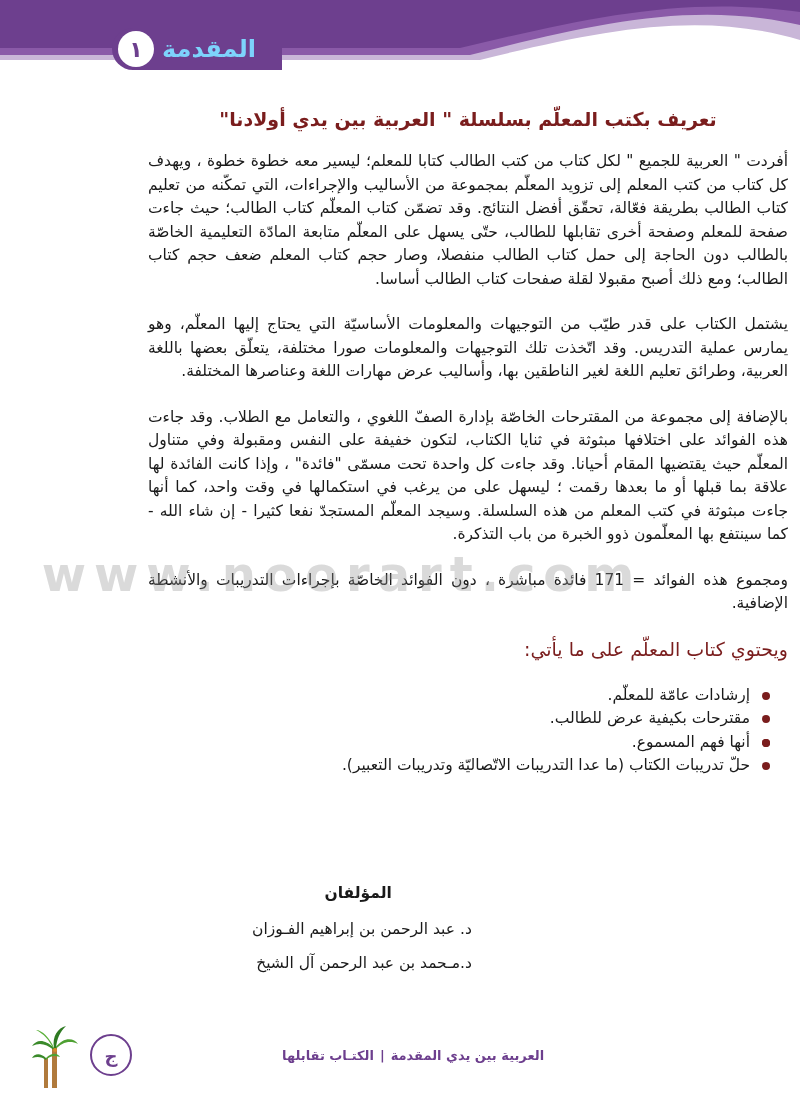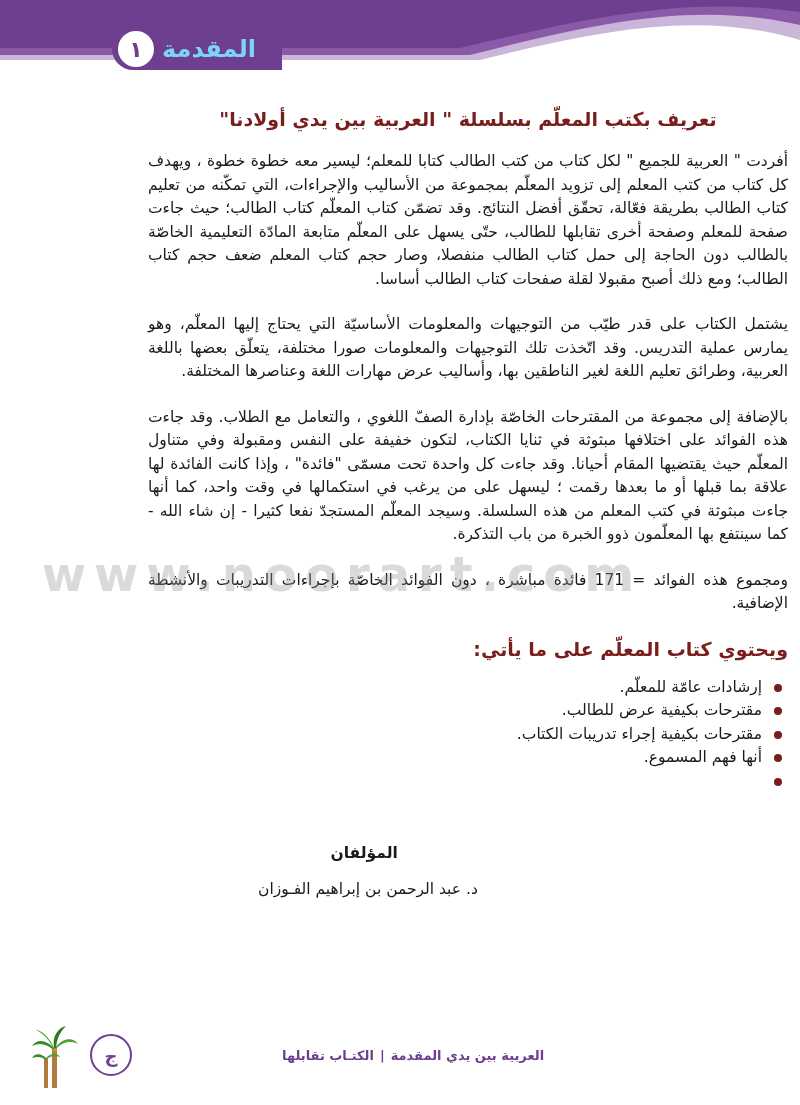--- a/index.html
+++ b/index.html
@@ -6,27 +6,27 @@
   body{width:800px;height:1105px;background:#ffffff;position:relative;overflow:hidden;font-family:"DejaVu Sans",sans-serif;color:#1a1a1a;}
   .top-band{position:absolute;left:0;top:0;width:800px;height:80px;overflow:hidden;}
   .band-bg{position:absolute;left:0;top:0;width:800px;height:80px;}
   .header-tab{position:absolute;right:520px;top:28px;height:42px;width:160px;background:#6d3f8e;border-radius:22px 0 0 22px;display:flex;align-items:center;justify-content:flex-end;direction:rtl;}
   .header-tab-inner{display:flex;align-items:center;gap:8px;direction:rtl;padding-right:14px;}
   .header-title{color:#7dd3fc;font-weight:bold;font-size:24px;font-family:"DejaVu Sans",sans-serif;}
   .header-num{width:36px;height:36px;border-radius:50%;background:#fff;color:#6d3f8e;font-weight:bold;font-size:22px;display:flex;align-items:center;justify-content:center;margin-left:6px;}
   .content{position:absolute;left:148px;right:12px;top:108px;direction:rtl;text-align:justify;}
   h1.main-title{font-size:19px;color:#7a1d1d;font-weight:bold;text-align:center;margin:0 0 20px 0;}
   p.para{font-size:15.5px;line-height:23.5px;margin:0 0 22px 0;}
-  h2.sub-title{font-size:19px;color:#7a1d1d;font-weight:bold;margin:8px 0 16px 0;text-align:right;}
-  ul.items{list-style:none;margin:0;padding:0;}
+  h2.sub-title{font-size:19px;color:#7a1d1d;font-weight:normal;margin:8px 0 24px 0;text-align:right;}
+  ul.items{list-style:none;margin:12px;padding:0;}
   ul.items li{position:relative;font-size:15.5px;line-height:23.5px;padding-right:26px;}
   .bullet{position:absolute;right:6px;top:8px;width:8px;height:8px;border-radius:50%;background:#7a1d1d;}
-  .authors{position:absolute;left:248px;top:844px;direction:rtl;}
+  .authors{position:absolute;left:248px;top:884px;direction:rtl;}
   .authors-label{font-weight:bold;font-size:15.5px;margin:0 0 18px 0;text-align:right;padding-right:80px;}
-  .author{font-size:15.5px;margin:0 0 16px 10px;text-align:right;}
+  .author{font-size:15.5px;margin:0 0 16px 4px;text-align:right;}
   .watermark{position:absolute;left:0;top:546px;width:684px;text-align:center;font-size:48px;letter-spacing:8px;color:rgba(150,150,150,0.35);font-family:"DejaVu Sans",sans-serif;font-weight:bold;}
   .footer{position:absolute;left:30px;top:1020px;height:70px;display:flex;align-items:center;gap:10px;}
   .palm{width:50px;height:70px;}
   .page-badge{width:38px;height:38px;border-radius:50%;border:2px solid #6d3f8e;color:#6d3f8e;font-weight:bold;font-size:18px;display:flex;align-items:center;justify-content:center;}
   .footer-text{direction:rtl;font-size:13px;color:#6d3f8e;font-weight:bold;display:flex;gap:6px;align-items:center;margin-left:140px;}
   .footer-sep{color:#6d3f8e;}
 </style>
 </head>
 <body>
 
@@ -47,31 +47,32 @@
 <div class="content">
   <h1 class="main-title">تعريف بكتب المعلّم بسلسلة " العربية بين يدي أولادنا"</h1>
   <p class="para">أفردت " العربية للجميع " لكل كتاب من كتب الطالب كتابا للمعلم؛ ليسير معه خطوة خطوة ، ويهدف كل كتاب من كتب المعلم إلى تزويد المعلّم بمجموعة من الأساليب والإجراءات، التي تمكّنه من تعليم كتاب الطالب بطريقة فعّالة، تحقّق أفضل النتائج. وقد تضمّن كتاب المعلّم كتاب الطالب؛ حيث جاءت صفحة للمعلم وصفحة أخرى تقابلها للطالب، حتّى يسهل على المعلّم متابعة المادّة التعليمية الخاصّة بالطالب دون الحاجة إلى حمل كتاب الطالب منفصلا، وصار حجم كتاب المعلم ضعف حجم كتاب الطالب؛ ومع ذلك أصبح مقبولا لقلة صفحات كتاب الطالب أساسا.</p>
   <p class="para">يشتمل الكتاب على قدر طيّب من التوجيهات والمعلومات الأساسيّة التي يحتاج إليها المعلّم، وهو يمارس عملية التدريس. وقد اتّخذت تلك التوجيهات والمعلومات صورا مختلفة، يتعلّق بعضها باللغة العربية، وطرائق تعليم اللغة لغير الناطقين بها، وأساليب عرض مهارات اللغة وعناصرها المختلفة.</p>
   <p class="para">بالإضافة إلى مجموعة من المقترحات الخاصّة بإدارة الصفّ اللغوي ، والتعامل مع الطلاب. وقد جاءت هذه الفوائد على اختلافها مبثوثة في ثنايا الكتاب، لتكون خفيفة على النفس ومقبولة وفي متناول المعلّم حيث يقتضيها المقام أحيانا. وقد جاءت كل واحدة تحت مسمّى "فائدة" ، وإذا كانت الفائدة لها علاقة بما قبلها أو ما بعدها رقمت ؛ ليسهل على من يرغب في استكمالها في وقت واحد، كما أنها جاءت مبثوثة في كتب المعلم من هذه السلسلة. وسيجد المعلّم المستجدّ نفعا كثيرا - إن شاء الله - كما سينتفع بها المعلّمون ذوو الخبرة من باب التذكرة.</p>
   <p class="para">ومجموع هذه الفوائد = 171 فائدة مباشرة ، دون الفوائد الخاصّة بإجراءات التدريبات والأنشطة الإضافية.</p>
   <h2 class="sub-title">ويحتوي كتاب المعلّم على ما يأتي:</h2>
   <ul class="items">
     <li><span class="bullet"></span><span>إرشادات عامّة للمعلّم.</span></li>
     <li><span class="bullet"></span><span>مقترحات بكيفية عرض للطالب.</span></li>
-    <li><span class="bullet"></span><span>مقترحات بكيفية إجراء تدريبات الكتاب.</span></li>
+    <li><span class="bullet"></span></li>
     <li><span class="bullet"></span><span>أنها فهم المسموع.</span></li>
-    <li><span class="bullet"></span></li>
+    <li><span class="bullet"></span><span>حلّ تدريبات الكتاب (ما عدا التدريبات الاتّصاليّة وتدريبات التعبير).</span></li>
   </ul>
 </div>
 
 <div class="watermark">www.noorart.com</div>
 
 <div class="authors">
   <div class="authors-label">المؤلفان</div>
   <div class="author">د. عبد الرحمن بن إبراهيم الفـوزان</div>
+  <div class="author">د.مـحمد بن عبد الرحمن آل الشيخ</div>
 </div>
 
 <div class="footer">
   <svg class="palm" viewBox="0 0 50 70">
     <rect x="22" y="28" width="5" height="40" fill="#b07a3c"></rect>
     <rect x="14" y="38" width="4" height="30" fill="#b07a3c"></rect>
     <path d="M24 28 C14 18 6 20 2 26 C10 22 16 24 24 30Z" fill="#3a8a2a"></path>
     <path d="M25 28 C34 16 44 18 48 24 C40 20 32 22 25 30Z" fill="#4ea032"></path>
     <path d="M24 28 C22 16 28 8 36 6 C30 12 27 18 26 28Z" fill="#2e7a22"></path>
     <path d="M24 28 C20 18 12 10 6 10 C14 14 19 20 23 28Z" fill="#5bb03a"></path>

